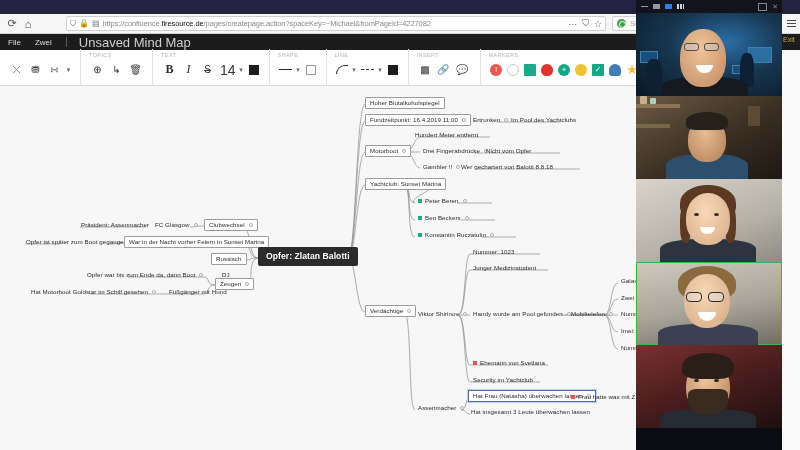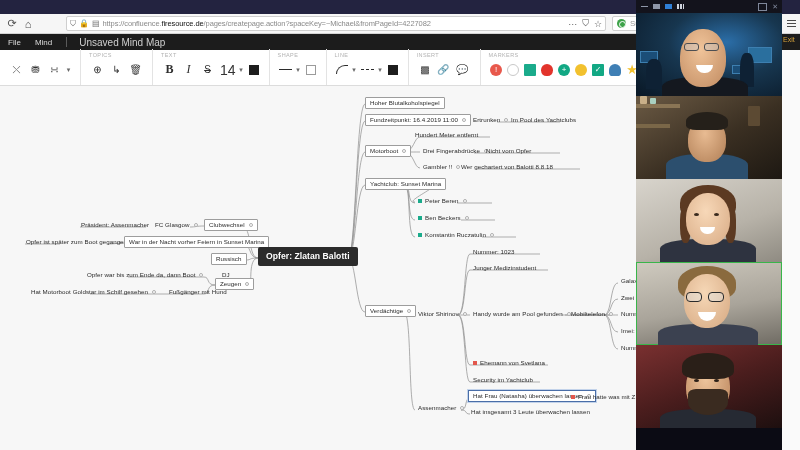--- a/index.html
+++ b/index.html
@@ -53,21 +53,21 @@
   }
   .search-ph { font-size:8px; color:#9a9a9a; }
 
   
   .appmenu {
     position:absolute; left:0; top:34px; width:782px; height:16px;
     background:#1c1c1c; display:flex; align-items:center; padding:0 8px;
   }
   .appmenu .mi { color:#dcdcdc; font-size:8px; margin-right:14px; }
   .appmenu .sep { width:1px; height:10px; background:#5a5a5a; margin-right:12px; }
-  .appmenu .doc { color:#cfcfcf; font-size:10px; }
+  .appmenu .doc { color:#cfcfcf; font-size:13px; }
 
   
   .toolbar {
     position:absolute; left:0; top:50px; width:782px; height:36px;
     background:#ffffff; border-bottom:1px solid #dcdcdc;
     display:flex; align-items:flex-end;
   }
   .tgroup { position:relative; height:36px; display:flex; align-items:center; padding:0 7px; }
   .tgroup + .tgroup { border-left:1px solid #e3e3e3; }
   .tgroup .glabel {
@@ -285,21 +285,21 @@
       </span>
     </div>
     <div class="searchbar">
       <span class="search-g"></span>
       <span class="search-ph">Suchen</span>
     </div>
   </div>
 
   <div class="appmenu">
     <span class="mi">File</span>
-    <span class="mi">Mind</span>
+    <span class="mi">Zwei</span>
     <span class="sep"></span>
     <span class="doc">Unsaved Mind Map</span>
   </div>
 
   <div class="toolbar">
 
     <div class="tgroup">
       <span class="ti">⤬</span>
       <span class="ti">⛃</span>
       <span class="ti">∺</span>

